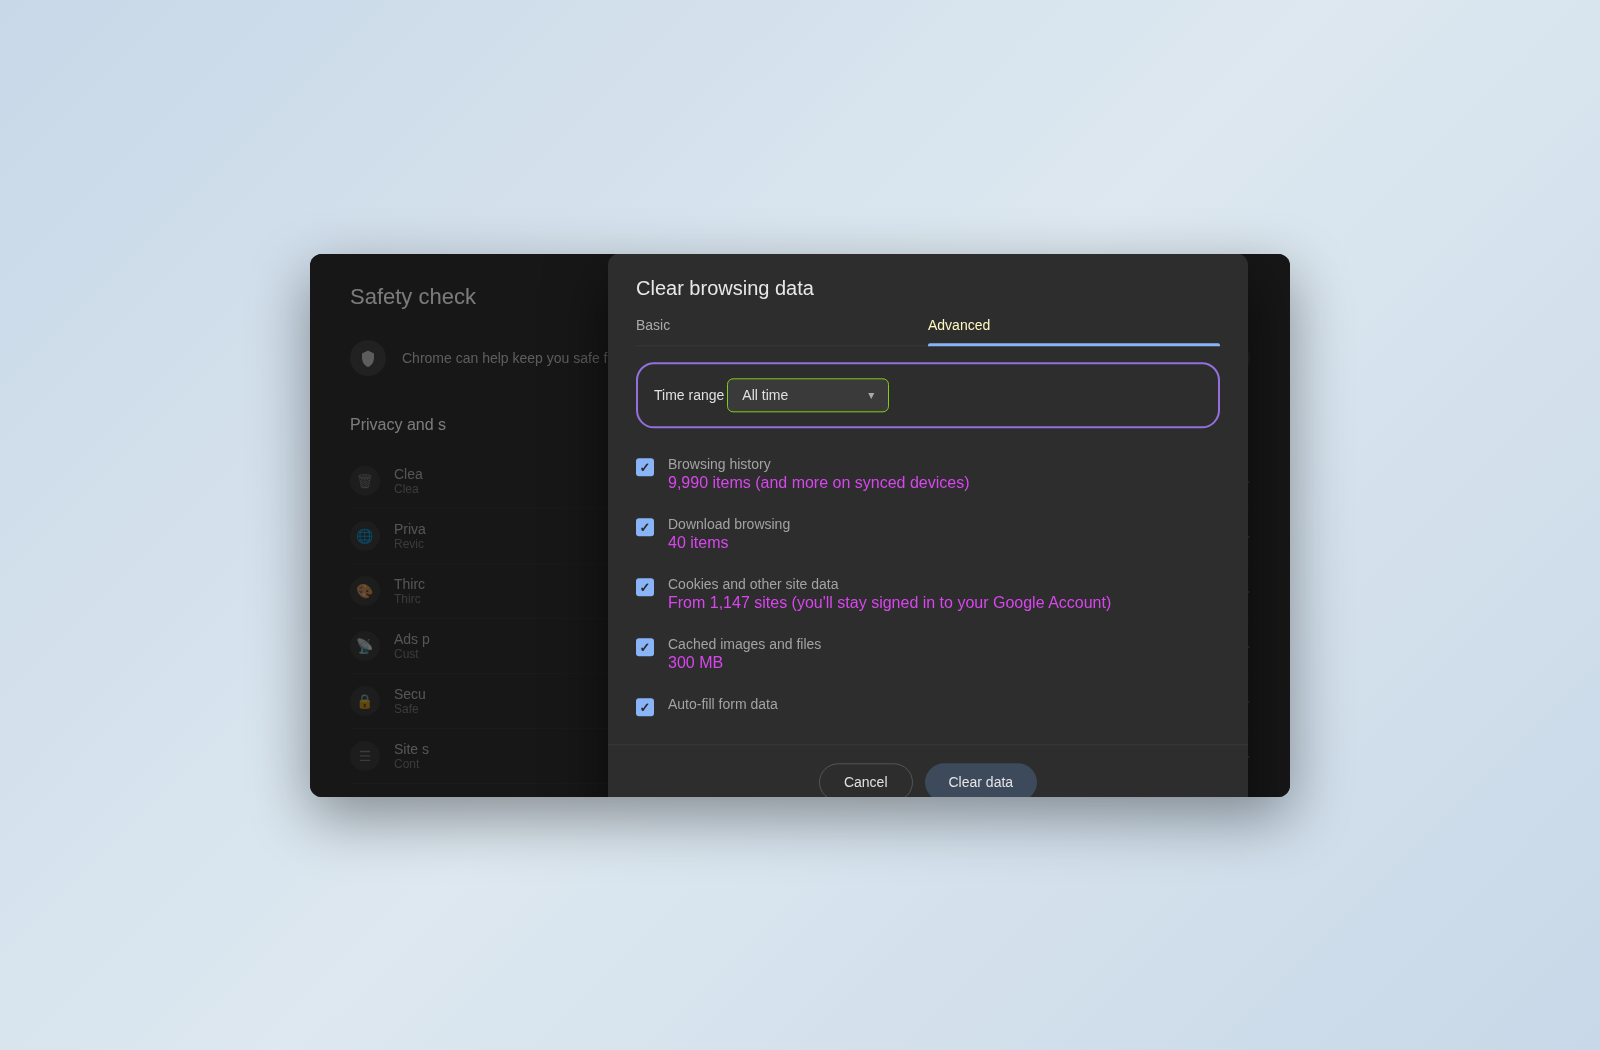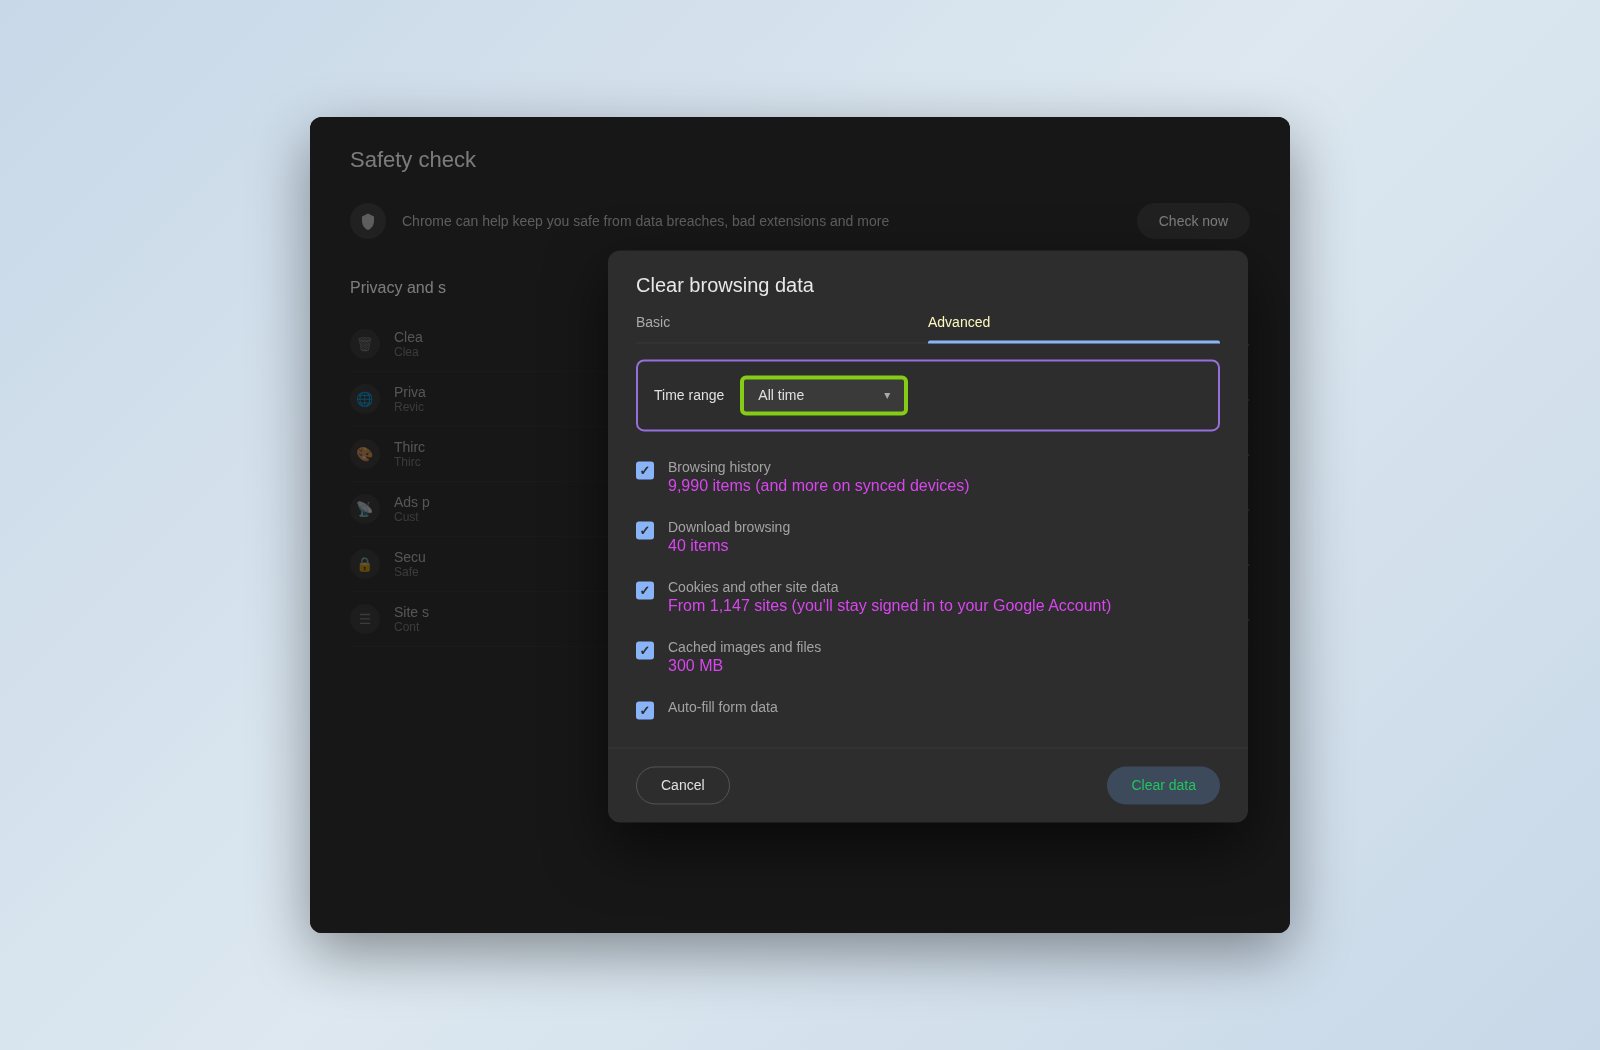--- a/index.html
+++ b/index.html
@@ -10,21 +10,21 @@
       background: linear-gradient(135deg, #c8d8e8 0%, #dde8f0 50%, #c8d8e8 100%);
       display: flex;
       align-items: center;
       justify-content: center;
       font-family: -apple-system, 'Segoe UI', sans-serif;
       overflow: hidden;
     }
 
     .browser-window {
       width: 980px;
-      height: 816px;
+      height: 543px;
       background: #2a2a2a;
       border-radius: 12px;
       position: relative;
       overflow: hidden;
       box-shadow: 0 20px 60px rgba(0,0,0,0.4);
     }
 
     
     .settings-bg {
       position: absolute;
@@ -188,39 +188,39 @@
     }
 
     .dialog-body {
       padding: 16px 28px;
     }
 
     
     .time-range-row {
       display: flex;
       align-items: center;
-      gap: 16px;
+      gap: 3px;
       padding: 14px 16px;
       border: 2px solid #9370db;
-      border-radius: 8px;
+      border-radius: 18px;
       margin-bottom: 16px;
       background: transparent;
     }
 
     .time-range-label {
       color: #e0e0e0;
       font-size: 14px;
       flex-shrink: 0;
     }
 
     .time-range-select {
       display: flex;
       align-items: center;
       background: #3a3a3a;
-      border: 4px solid #84cc16;
+      border: 1px solid #84cc16;
       border-radius: 6px;
       padding: 8px 14px;
       color: #e0e0e0;
       font-size: 14px;
       cursor: pointer;
       gap: 80px;
     }
 
     .select-arrow {
       color: #aaa;
@@ -278,38 +278,38 @@
     }
 
     .dialog-divider {
       height: 1px;
       background: #3a3a3a;
       margin: 0 0 0 0;
     }
 
     .dialog-footer {
       display: flex;
-      justify-content: space-between;
+      justify-content: center;
       gap: 12px;
       padding: 18px 28px;
     }
 
     .btn-cancel {
       background: transparent;
       color: #e0e0e0;
       border: 1px solid #555;
       border-radius: 20px;
       padding: 10px 24px;
       font-size: 14px;
       cursor: pointer;
     }
 
     .btn-clear {
       background: #3c4a5c;
-      color: #22c55e;
+      color: #e5e5e5;
       border: none;
       border-radius: 20px;
       padding: 10px 24px;
       font-size: 14px;
       cursor: pointer;
     }
   </style>
 </head>
 <body>
 

